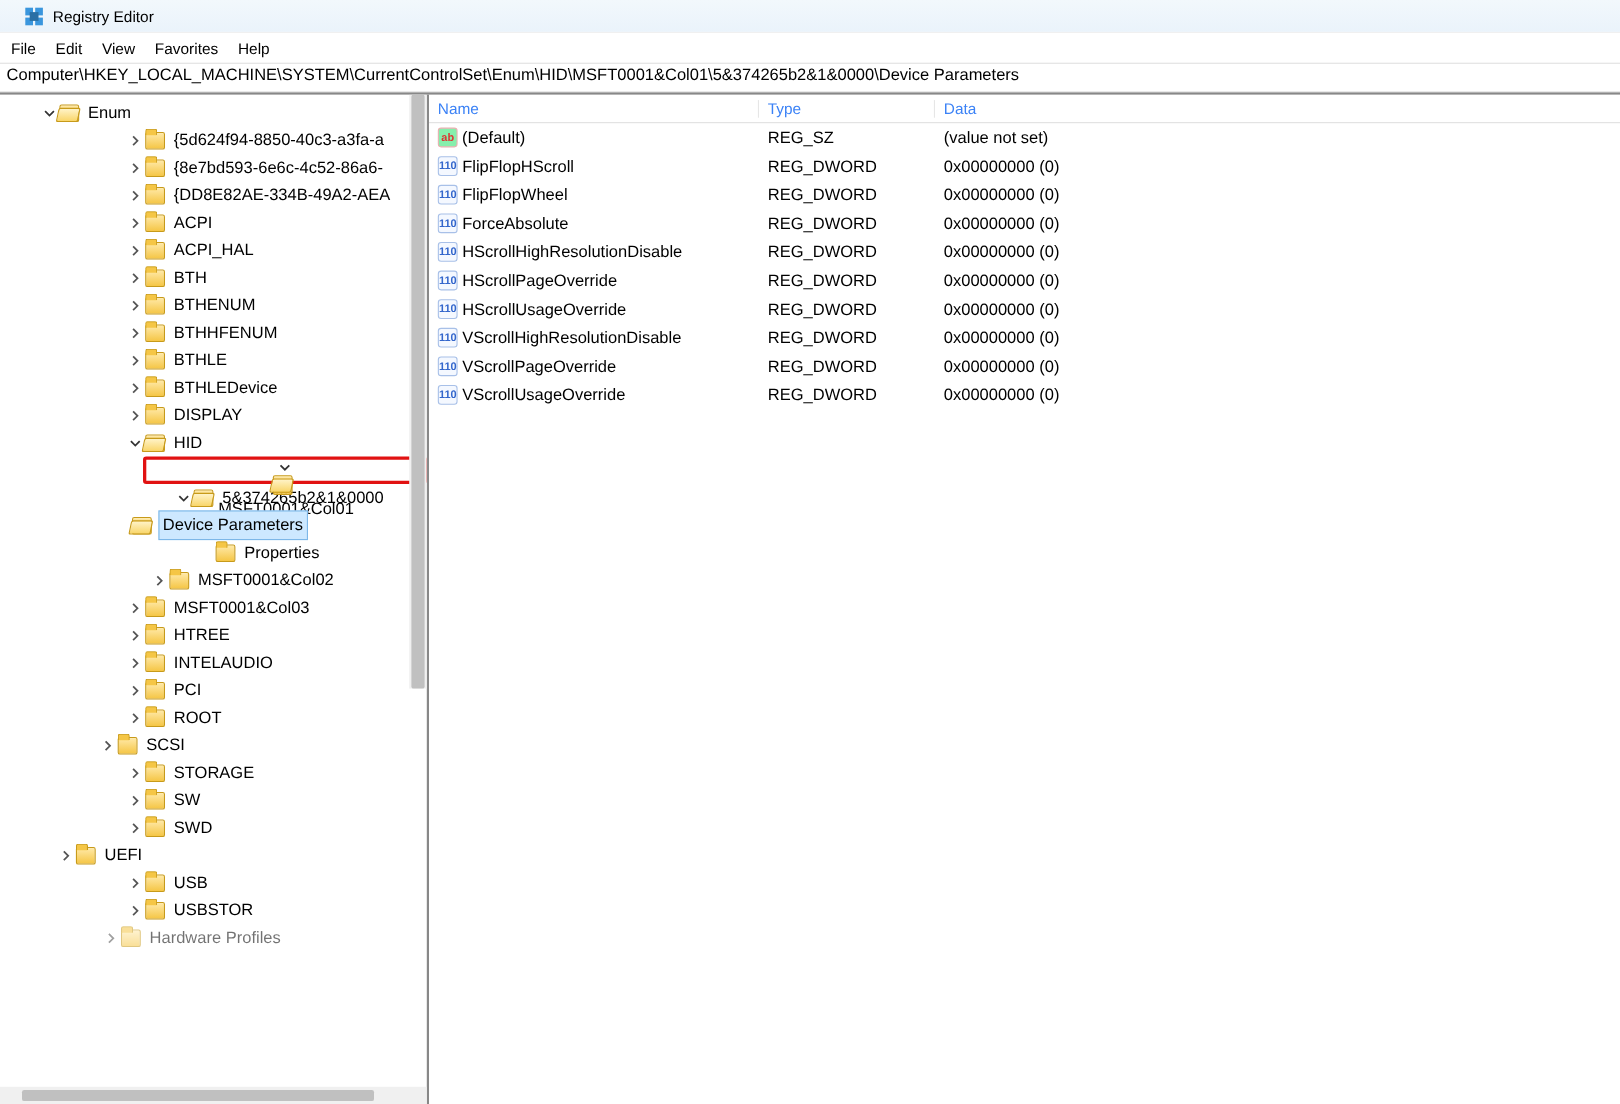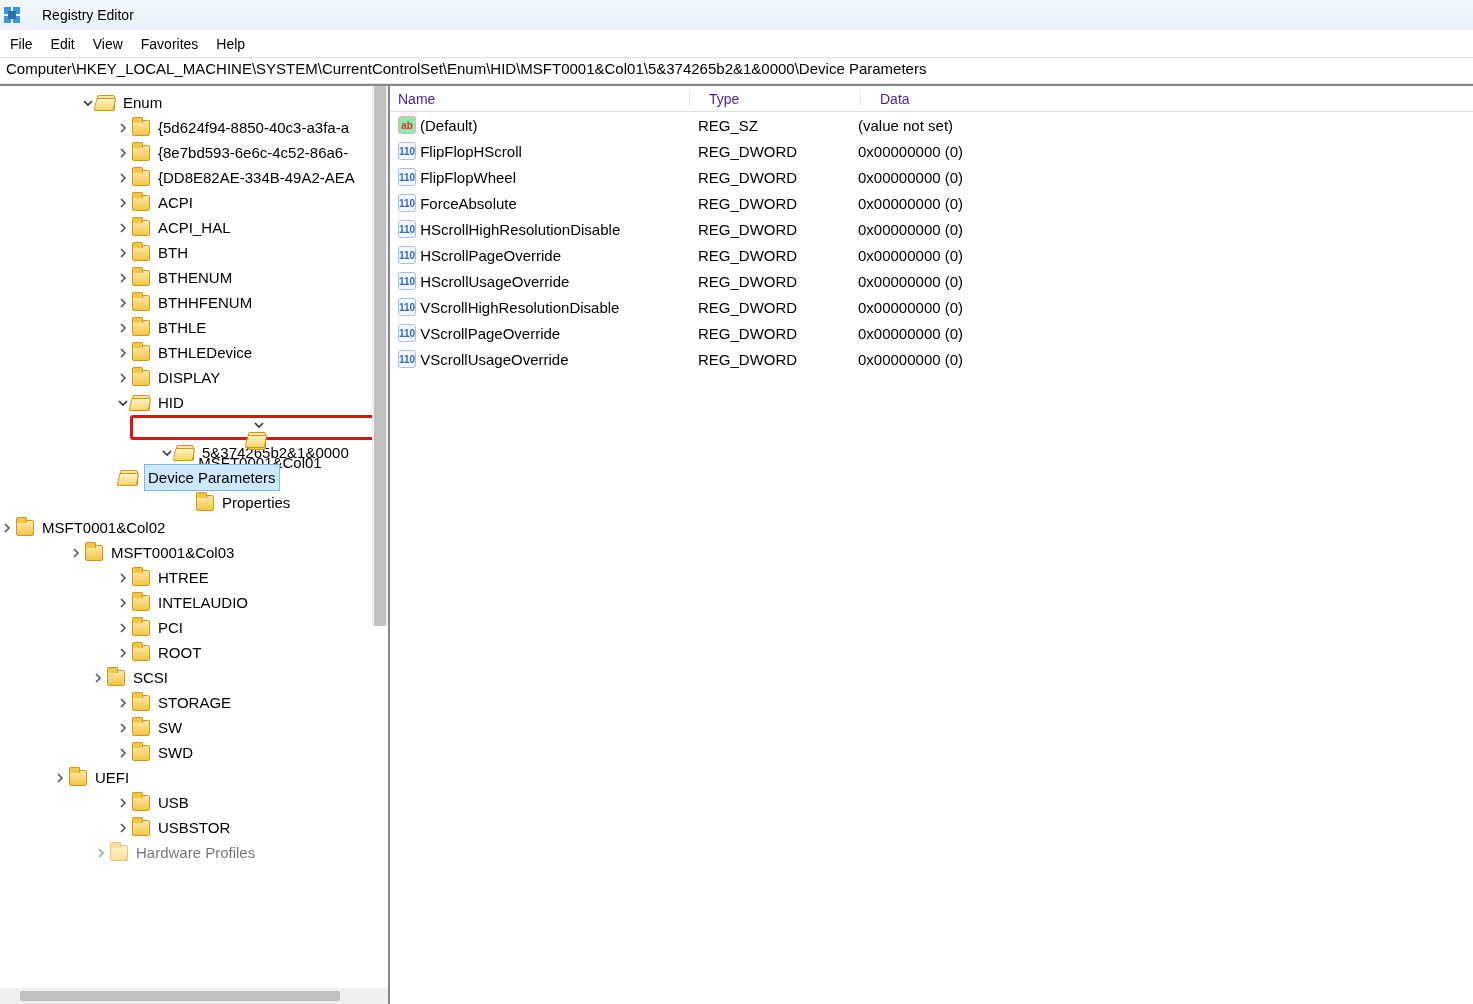--- a/index.html
+++ b/index.html
@@ -12,22 +12,22 @@
     height: 1004px;
     overflow: hidden;
     display: flex;
     flex-direction: column;
   }
   .titlebar {
     background: linear-gradient(#f2f8fc, #eaf3fb);
     height: 30px;
     display: flex;
     align-items: center;
-    padding: 0 3px;
-    gap: 21px;
+    padding: 0 22px;
+    gap: 8px;
     border-bottom: 1px solid #f0f0f0;
   }
   .titlebar svg { display:block; }
   .title-text { font-size: 14px; }
   .menubar {
     height: 28px;
     display: flex;
     align-items: center;
     gap: 18px;
     padding: 0 10px;
@@ -161,22 +161,21 @@
     flex: 1;
     overflow: hidden;
     position: relative;
   }
   .list-header {
     display: flex;
     border-bottom: 1px solid #e0e0e0;
     height: 26px;
     align-items: center;
     font-size: 14px;
-    color: #4c1d95;
-    gap: 11px;
+    color: #3b82f6;
   }
   .col-name { width: 300px; padding-left: 8px; border-right: 1px solid #e6e6e6;}
   .col-type { width: 160px; padding-left: 8px; border-right: 1px solid #e6e6e6;}
   .col-data { flex:1; padding-left: 8px;}
   .list-body { font-size: 15px; }
   .list-row {
     display:flex;
     height: 26px;
     align-items: center;
   }
@@ -218,21 +217,21 @@
   <span class="menu-item">Help</span>
 </div>
 
 <div class="addressbar">Computer\HKEY_LOCAL_MACHINE\SYSTEM\CurrentControlSet\Enum\HID\MSFT0001&amp;Col01\5&amp;374265b2&amp;1&amp;0000\Device Parameters</div>
 
 <div class="content">
   <div class="tree-pane">
     <div class="tree-scroll">
       <div class="tree">
 
-        <div class="tree-row" style="padding-left:81px">
+        <div class="tree-row" style="padding-left:38px">
           <span class="chevron chev-down">
               <svg viewBox="0 0 10 10">
                 <path d="M1 3 L5 7 L9 3"></path>
               </svg>
             </span>
           <span class="folder folder-open"></span>
           <span class="tree-label">Enum</span>
         </div>
 
         <div class="tree-row" style="padding-left:116px">
@@ -368,30 +367,30 @@
 
         <div class="tree-row selected" style="padding-left:120px">
           <span class="folder folder-open"></span>
           <span class="tree-label">Device Parameters</span>
         </div>
         <div class="tree-row" style="padding-left:196px">
           <span class="folder folder-closed"></span>
           <span class="tree-label">Properties</span>
         </div>
 
-        <div class="tree-row" style="">
+        <div class="tree-row" style="padding-left:138px">
           <span class="chevron">
               <svg viewBox="0 0 10 10">
                 <path d="M3 1 L7 5 L3 9"></path>
               </svg>
             </span>
           <span class="folder folder-closed"></span>
           <span class="tree-label">MSFT0001&amp;Col02</span>
         </div>
-        <div class="tree-row" style="padding-left:69px">
+        <div class="tree-row" style="padding-left:116px">
           <span class="chevron">
               <svg viewBox="0 0 10 10">
                 <path d="M3 1 L7 5 L3 9"></path>
               </svg>
             </span>
           <span class="folder folder-closed"></span>
           <span class="tree-label">MSFT0001&amp;Col03</span>
         </div>
 
         <div class="tree-row" style="padding-left:116px">

